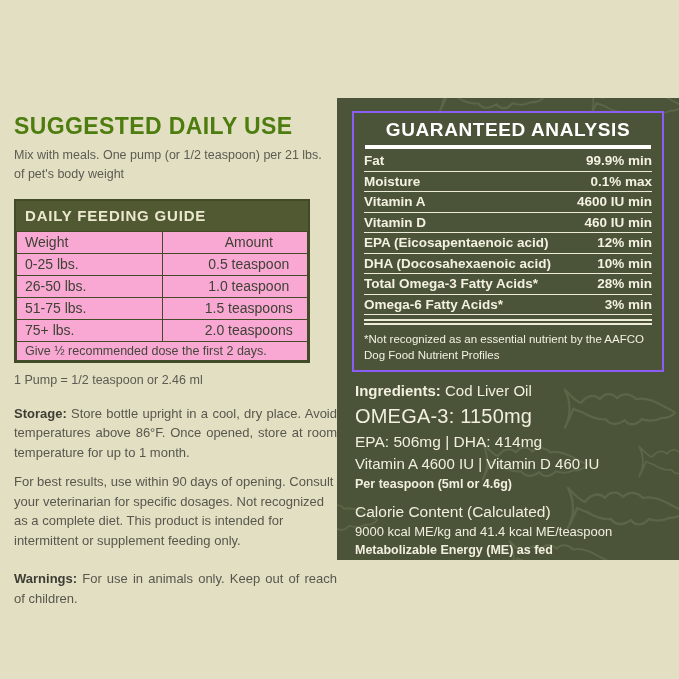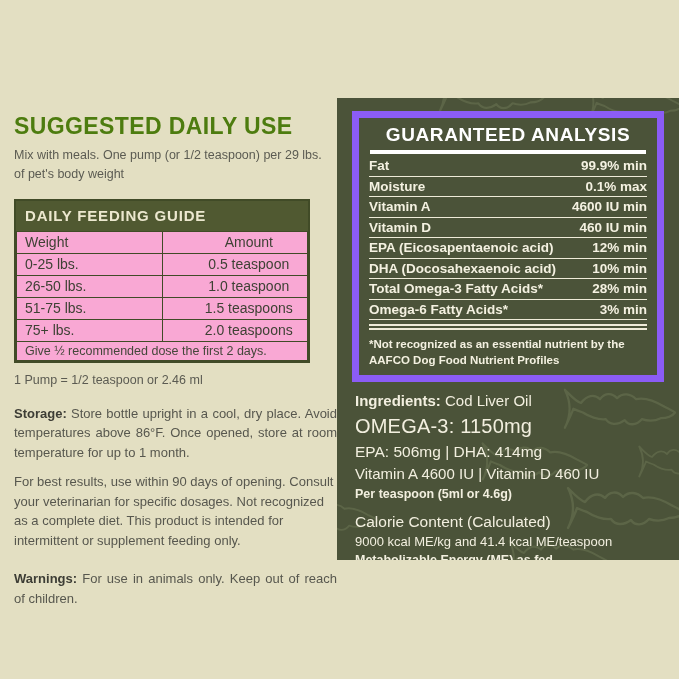--- a/index.html
+++ b/index.html
@@ -38,55 +38,55 @@
   
   .panel{
     position:absolute;left:337px;top:98px;width:342px;height:462px;
     background:#4b5339;overflow:hidden;color:#f2efdf;
   }
   .fish-layer{position:absolute;inset:0;z-index:0;}
   .fish-layer path{stroke:#6e7755;stroke-width:2.4;fill:none;opacity:.5;
     stroke-linejoin:round;stroke-linecap:round;}
   .ga-box{
     position:relative;z-index:1;margin:13px 15px 0 15px;
-    border:7px solid #8b5cf6;background:#4b5339;
+    border:2px solid #8b5cf6;background:#4b5339;
     padding:4px 10px 7px 10px;
   }
   .ga-title{
     text-align:center;font-size:19px;font-weight:bold;color:#ffffff;
     letter-spacing:.6px;line-height:25px;
   }
   .ga-rule{height:4px;background:#ffffff;margin:3px 1px 2px 1px;}
   .ga-row{
     display:flex;justify-content:space-between;align-items:baseline;
     border-bottom:1.5px solid #eeebd8;line-height:19.5px;
     font-size:13.5px;font-weight:bold;color:#f4f1e1;gap:21px;
   }
   .ga-row .val{text-align:right;}
   .ga-double{height:2px;border-top:2px solid #eeebd8;border-bottom:2px solid #eeebd8;margin-top:4px;}
   .ga-footnote{
-    margin:6px 0 0 0;font-size:11.5px;font-weight:bold;line-height:1.4;color:#f4f1e1;
+    margin:6px 0 0 0;font-size:11.5px;font-weight:normal;line-height:1.4;color:#f4f1e1;
   }
   .p-line{position:relative;z-index:1;padding-left:18px;padding-right:20px;color:#f2efdf;}
   .ing-line{margin-top:10px;font-size:15px;line-height:18px;}
   .ing-line b{font-weight:bold;}
   .omega-line{margin-top:5px;font-size:20px;line-height:23px;letter-spacing:.2px;}
   .epa-line{margin-top:4px;font-size:15.5px;line-height:19px;}
   .vit-line{margin-top:3px;font-size:15px;line-height:19px;}
   .tsp-line{margin-top:3px;font-size:12.5px;font-weight:bold;line-height:16px;}
   .cal-title{margin-top:11px;font-size:15.5px;line-height:18px;}
   .cal-line1{margin-top:3px;font-size:13px;font-weight:normal;line-height:16px;}
   .cal-line2{margin-top:2px;font-size:12.5px;font-weight:bold;line-height:16px;}
 </style>
 </head>
 <body>
 
 <div class="left-col">
   <h1 class="heading">SUGGESTED DAILY USE</h1>
-  <p class="intro">Mix with meals. One pump (or 1/2 teaspoon) per 29 lbs.
+  <p class="intro">Mix with meals. One pump (or 1/2 teaspoon) per 21 lbs.
 of pet's body weight</p>
 
   <div class="fg-table">
     <div class="fg-title">DAILY FEEDING GUIDE</div>
     <table class="fg">
       <tbody>
       <tr>
         <th>Weight</th>
         <th>Amount</th>
       </tr>

